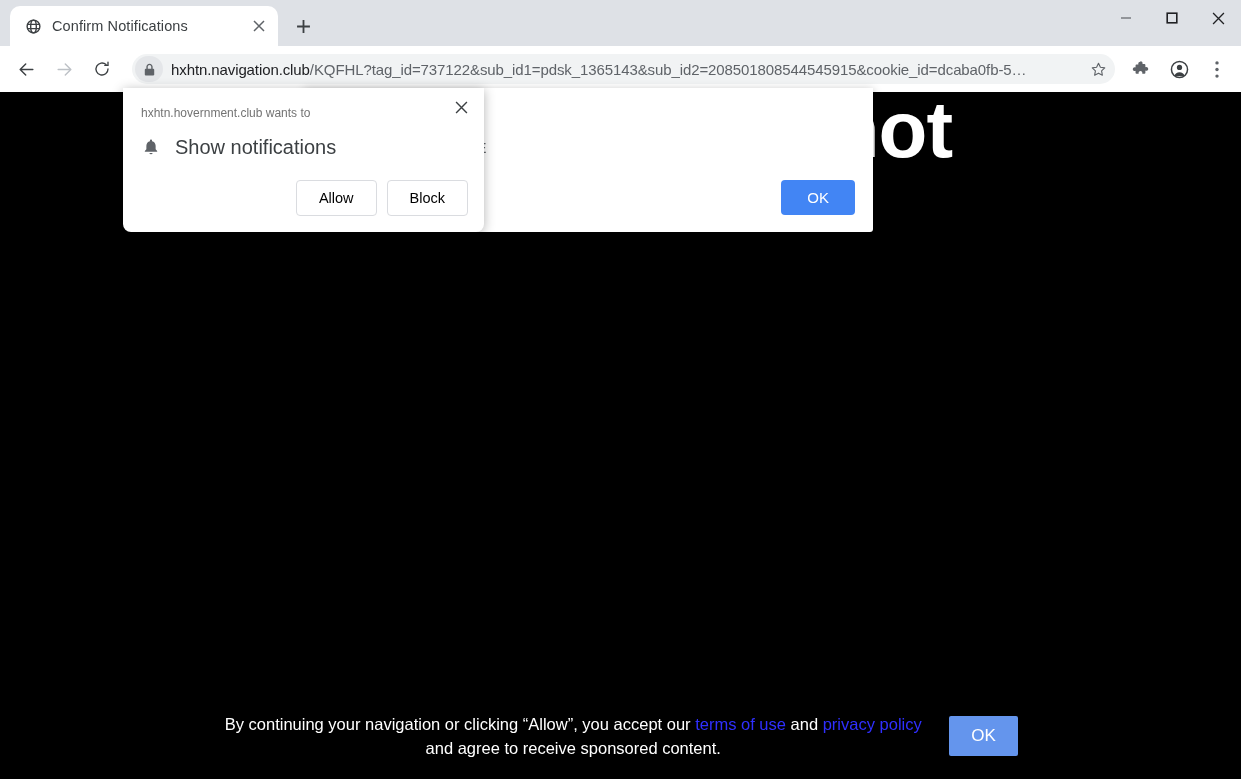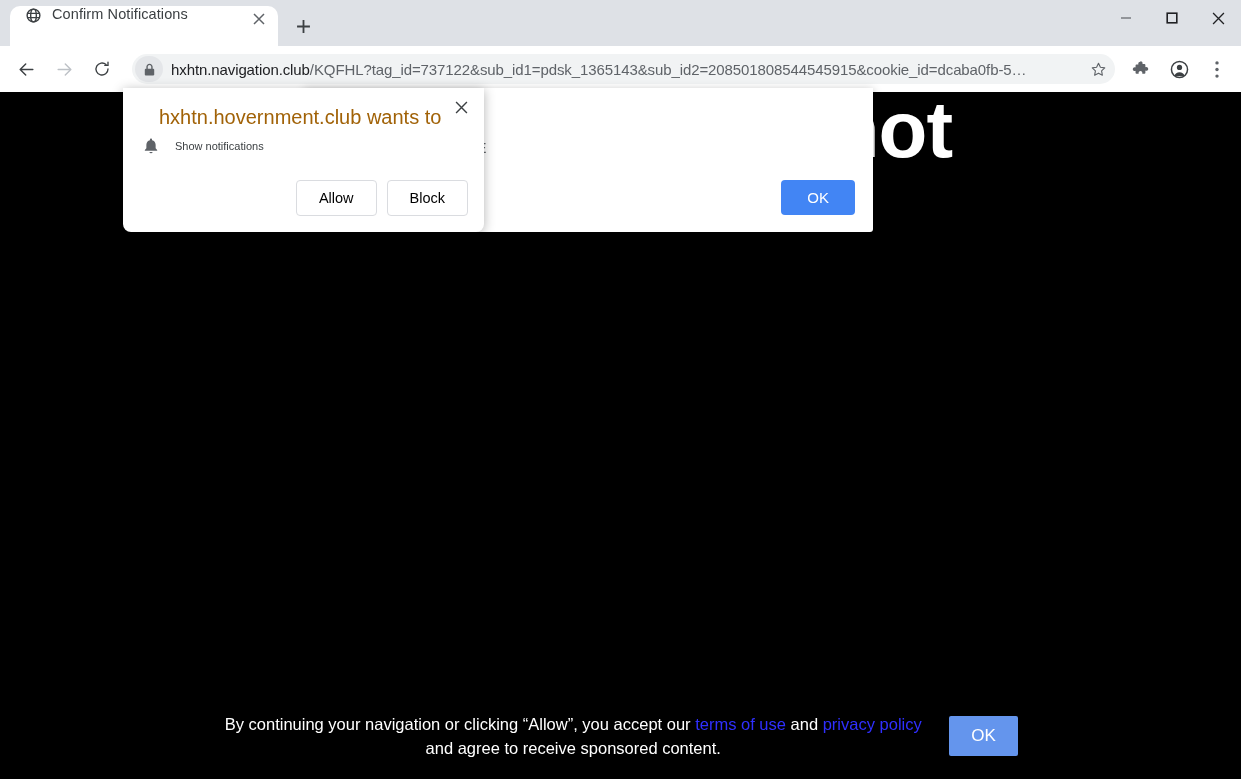--- a/index.html
+++ b/index.html
@@ -32,21 +32,21 @@
   }
 
   .tab {
     position: relative;
     margin-left: 10px;
     width: 268px;
     height: 40px;
     background: #ffffff;
     border-radius: 10px 10px 0 0;
     display: flex;
-    align-items: flex-start;
+    align-items: center;
     padding: 0 6px 0 14px;
     gap: 10px;
   }
 
   .tab-favicon {
     width: 18px; height: 18px;
     flex: 0 0 18px;
     display: flex; align-items: center; justify-content: center;
   }
   .tab-favicon svg { display: block; }
@@ -281,44 +281,44 @@
     position: absolute;
     right: 10px;
     top: 6px;
     width: 26px; height: 26px;
     display: flex; align-items: center; justify-content: center;
     color: #3c4043;
   }
 
   .perm-title {
     position: absolute;
-    left: 36px;
+    left: 18px;
     top: 18px;
-    font-size: 20px;
-    color: #a16207;
+    font-size: 12px;
+    color: #737373;
     white-space: nowrap;
   }
 
   .perm-row {
     position: absolute;
     left: 18px;
     top: 48px;
     display: flex;
     align-items: center;
     gap: 14px;
   }
 
   .perm-bell {
     width: 20px; height: 20px;
     display: flex; align-items: center; justify-content: center;
     color: #5f6368;
   }
 
   .perm-label {
-    font-size: 11px;
+    font-size: 20px;
     color: #3c4043;
     white-space: nowrap;
   }
 
   .perm-actions {
     position: absolute;
     right: 16px;
     bottom: 16px;
     display: flex;
     gap: 10px;

